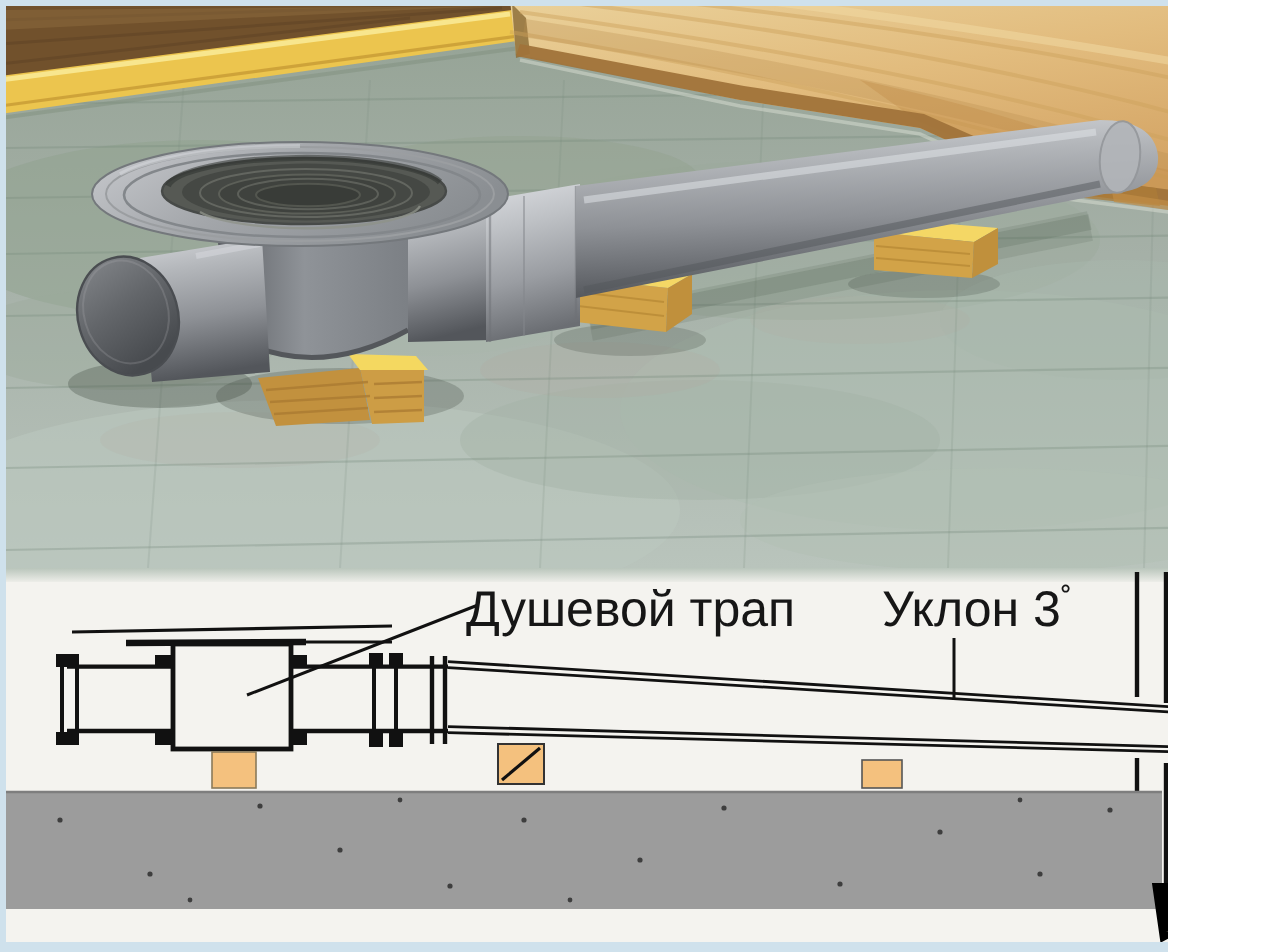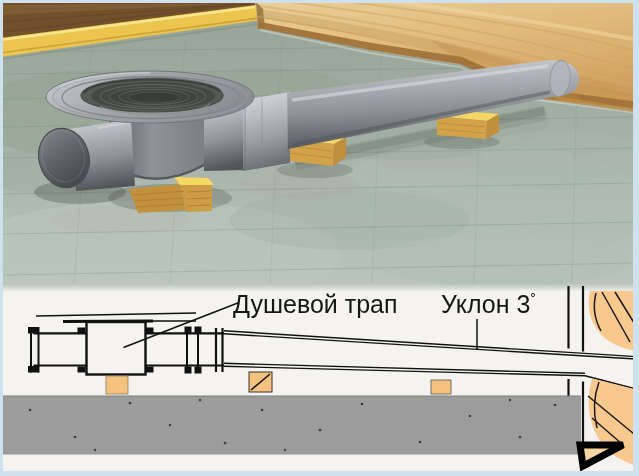--- a/index.html
+++ b/index.html
@@ -1,16 +1,16 @@
 <!DOCTYPE html>
 <html><head>
 <meta charset="utf-8">
 <style>
 html,body{margin:0;padding:0;background:#fff;}
-#wrap{width:639px;height:476px;position:relative;overflow:hidden;font-family:"Liberation Sans",sans-serif;}
+#wrap{width:584px;height:476px;position:relative;overflow:hidden;font-family:"Liberation Sans",sans-serif;}
 </style>
 </head>
 <body>
 <div id="wrap">
 <svg width="639" height="476" viewBox="0 0 639 476">
 <defs>
 <linearGradient id="floorG" x1="0" y1="0" x2="0" y2="1">
  <stop offset="0" stop-color="#94a294"></stop>
  <stop offset="0.45" stop-color="#a5b0a7"></stop>
  <stop offset="1" stop-color="#b9c4bc"></stop>

